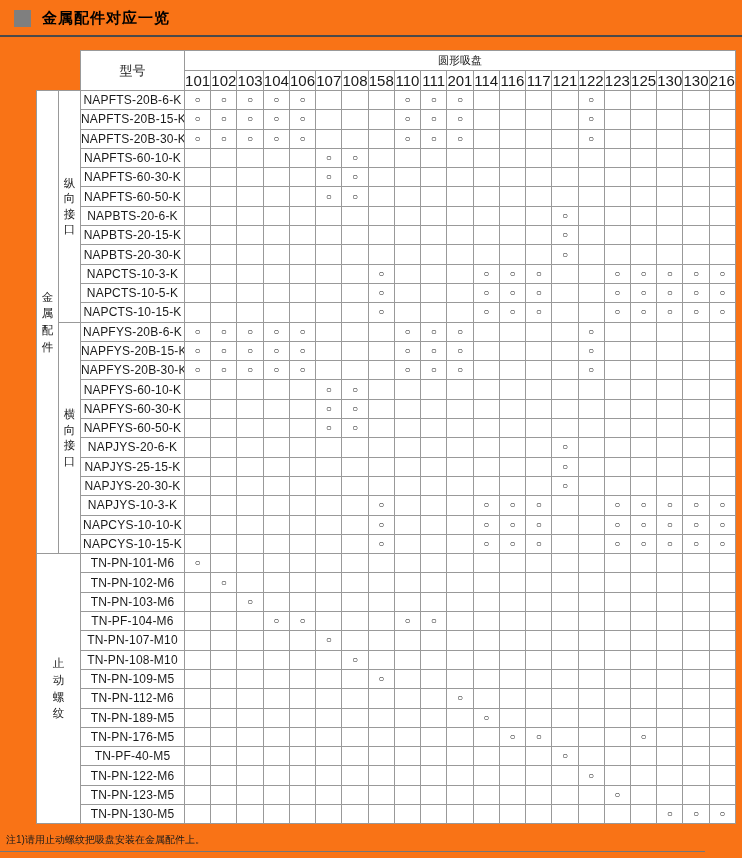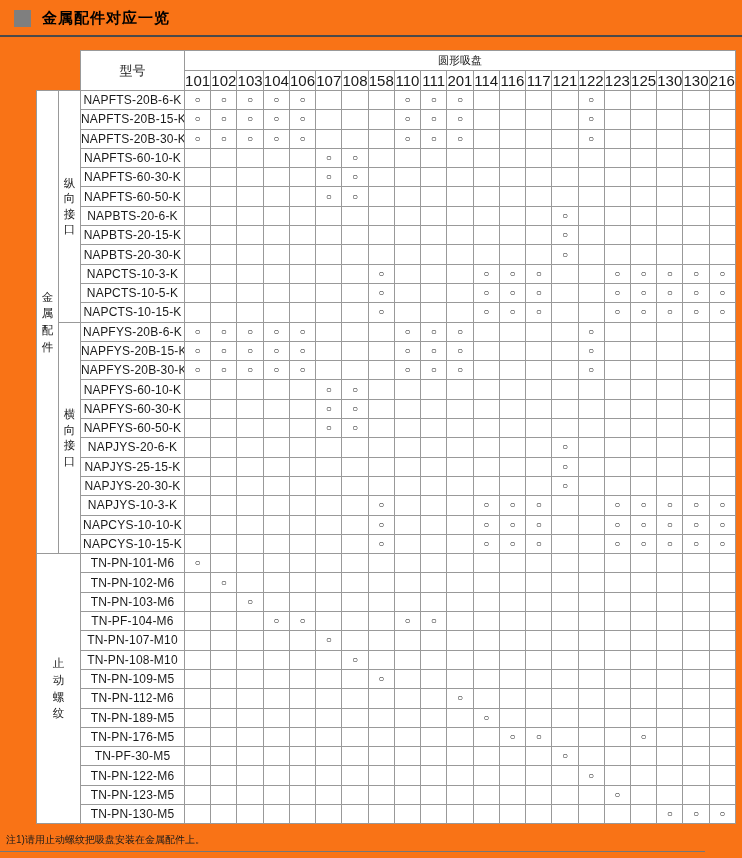--- a/index.html
+++ b/index.html
@@ -947,21 +947,21 @@
             <td class="mark-cell">○</td>
             <td class="mark-cell"></td>
             <td class="mark-cell"></td>
             <td class="mark-cell"></td>
             <td class="mark-cell">○</td>
             <td class="mark-cell"></td>
             <td class="mark-cell"></td>
             <td class="mark-cell"></td>
           </tr>
           <tr>
-            <td class="model-cell">TN-PF-30-M5</td>
+            <td class="model-cell">TN-PF-40-M5</td>
             <td class="mark-cell"></td>
             <td class="mark-cell"></td>
             <td class="mark-cell"></td>
             <td class="mark-cell"></td>
             <td class="mark-cell"></td>
             <td class="mark-cell"></td>
             <td class="mark-cell"></td>
             <td class="mark-cell"></td>
             <td class="mark-cell"></td>
             <td class="mark-cell"></td>

